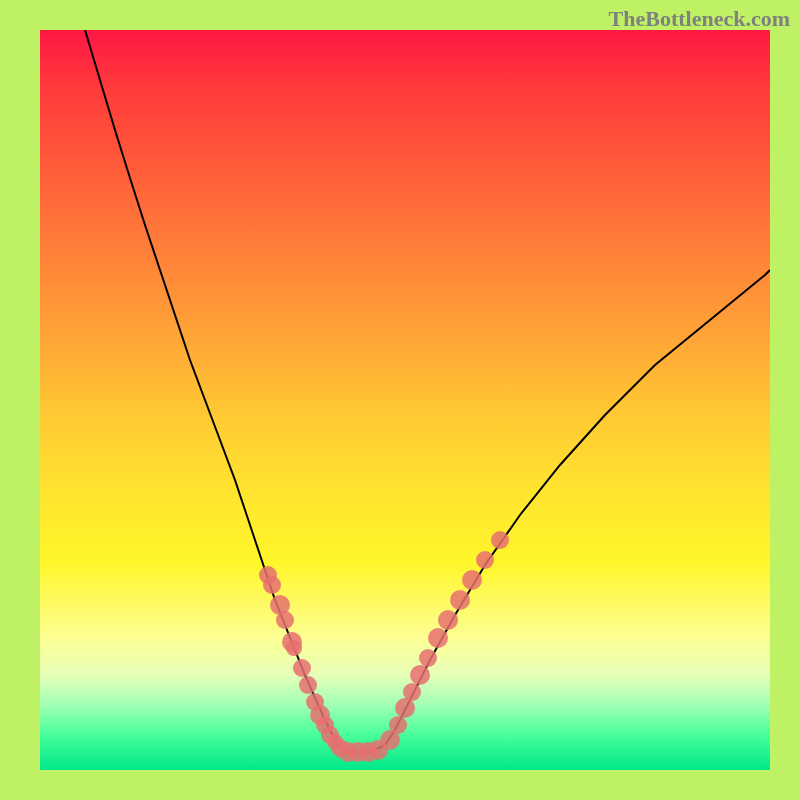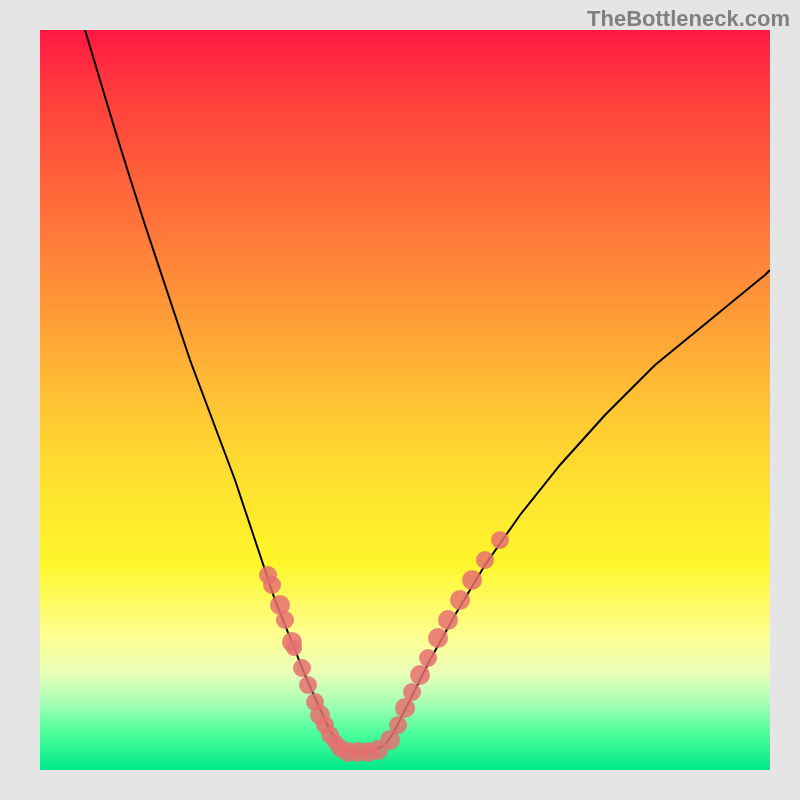--- a/index.html
+++ b/index.html
@@ -8,21 +8,22 @@
     width: 800px;
     height: 800px;
     background: #000;
     position: relative;
     font-family: Arial, sans-serif;
   }
   .container {
     width: 800px;
     height: 800px;
     position: relative;
-    background: #e5e5e5;
+    background: #bef264;
+    font-family: Liberation Serif, serif;
   }
   .watermark {
     position: absolute;
     top: 6px;
     right: 10px;
     color: #808080;
     font-size: 22px;
     font-weight: bold;
     z-index: 10;
   }

